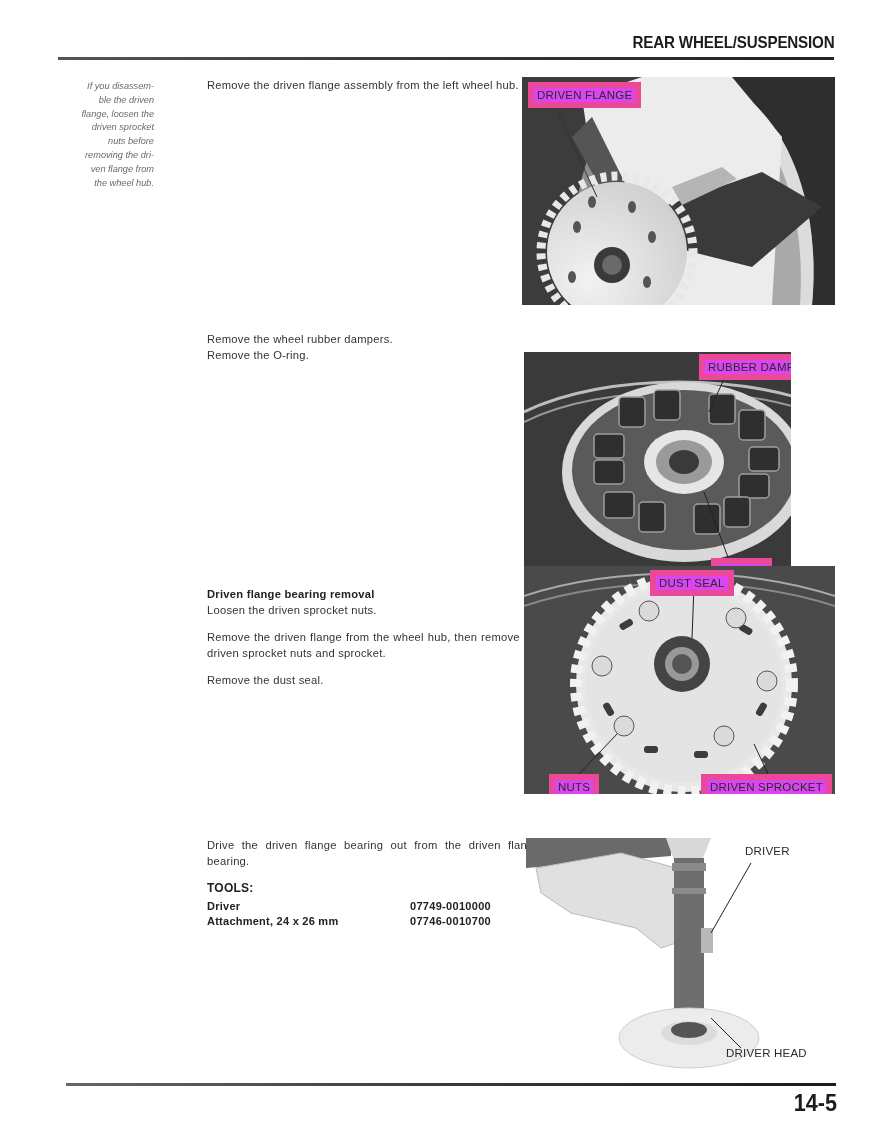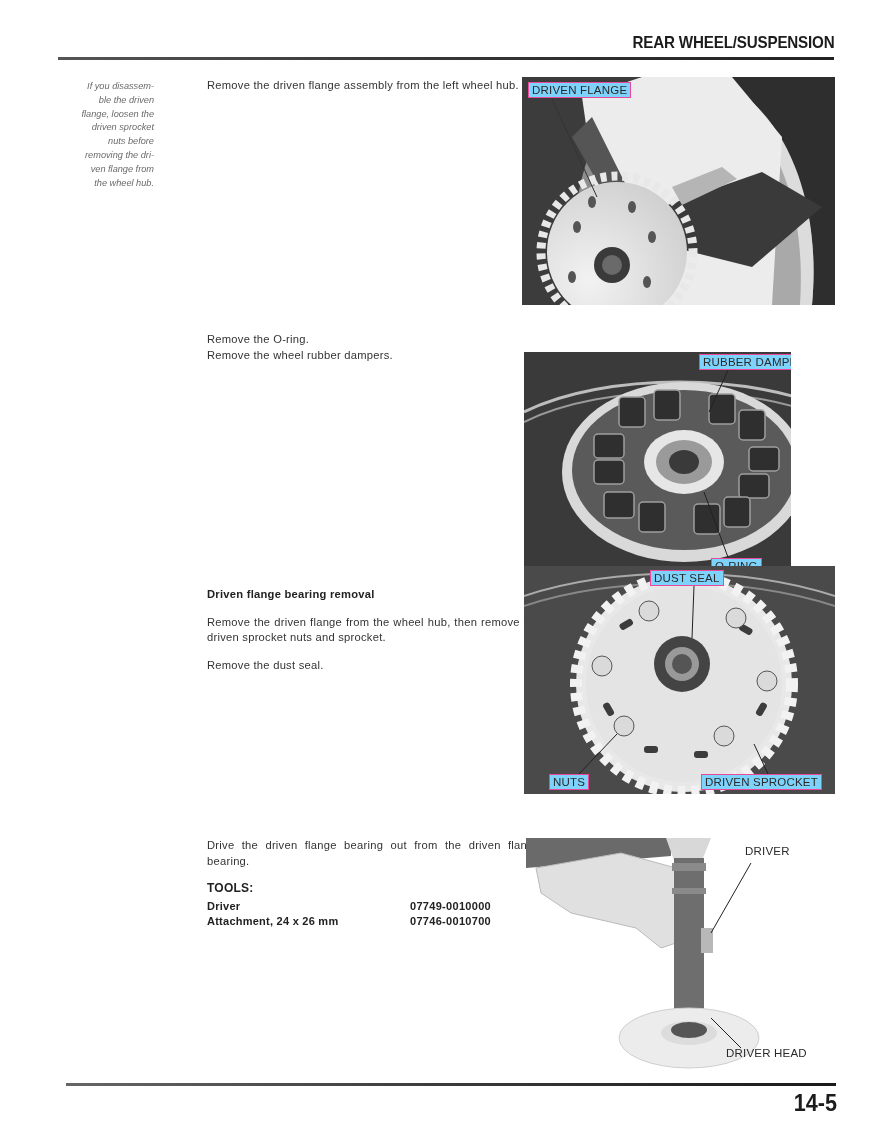--- a/index.html
+++ b/index.html
@@ -51,24 +51,24 @@
     .tools-row { display: flex; font-weight: bold; color: #222; font-size: 11px; line-height: 15.5px; }
     .tools-row .tname { width: 203px; }
     .tools-row .tnum { letter-spacing: 0.3px; }
 
     
     .photo {
       position: absolute; overflow: hidden;
     }
     .photo svg { display: block; }
     .callout {
-      position: absolute; background: #7dd3fc; color: #2a2a2a;
+      position: absolute; background: #d946ef; color: #2a2a2a;
       font-size: 11.5px; line-height: 13px; padding: 1px 3px 0 3px;
       letter-spacing: 0.2px; white-space: nowrap;
-      border: 1px solid #ec4899;
+      border: 6px solid #ec4899;
     }
     .callout.plain { background: transparent; border: none; }
   </style>
 </head>
 <body>
 
 <div class="header-title">REAR WHEEL/SUSPENSION</div>
 <div class="rule-top"></div>
 
 <div class="side-note">
@@ -116,22 +116,22 @@
         <ellipse cx="125" cy="205" rx="4" ry="6"></ellipse>
       <ellipse cx="55" cy="150" rx="4" ry="6"></ellipse>
         <ellipse cx="50" cy="200" rx="4" ry="6"></ellipse>
     </g>
     <line x1="30" y1="22" x2="75" y2="120" stroke="#333" stroke-width="1"></line>
   </svg>
   <div class="callout" style="left:6px; top:5px;">DRIVEN FLANGE</div>
 </div>
 
 <div class="text-block" style="top:332px;">
+  <div>Remove the wheel rubber dampers.</div>
   <div>Remove the O-ring.</div>
-  <div>Remove the wheel rubber dampers.</div>
 </div>
 
 <div class="photo" style="left:524px; top:352px; width:267px; height:226px;">
   <svg width="311" height="226" viewBox="0 0 311 226">
     <rect width="311" height="226" fill="#3a3a3a"></rect>
     <path d="M0,60 C80,20 230,20 311,60" stroke="#bdbdbd" stroke-width="3" fill="none"></path>
     <path d="M0,70 C80,30 230,30 311,70" stroke="#9a9a9a" stroke-width="2" fill="none"></path>
     <ellipse cx="160" cy="120" rx="122" ry="90" fill="#d9d9d9"></ellipse>
     <ellipse cx="160" cy="118" rx="112" ry="80" fill="#5a5a5a"></ellipse>
     <g fill="#2f2f2f" stroke="#9e9e9e" stroke-width="1.5">
@@ -153,20 +153,21 @@
     <ellipse cx="160" cy="110" rx="15" ry="12" fill="#3a3a3a"></ellipse>
     <line x1="205" y1="16" x2="185" y2="60" stroke="#222" stroke-width="1"></line>
     <line x1="205" y1="208" x2="180" y2="140" stroke="#222" stroke-width="1"></line>
   </svg>
   <div class="callout" style="left:175px; top:2px;">RUBBER DAMPERS</div>
   <div class="callout" style="left:187px; top:206px;">O-RING</div>
 </div>
 
 <div class="text-block" style="top:587px;">
   <div class="bold">Driven flange bearing removal</div>
+  <div>Loosen the driven sprocket nuts.</div>
   <div class="gap"></div>
   <div class="justify">Remove the driven flange from the wheel hub, then remove the driven sprocket nuts and sprocket.</div>
   <div class="gap"></div>
   <div>Remove the dust seal.</div>
 </div>
 
 <div class="photo" style="left:524px; top:566px; width:311px; height:228px;">
   <svg width="311" height="228" viewBox="0 0 311 228">
     <rect width="311" height="228" fill="#4a4a4a"></rect>
     <path d="M0,30 C90,0 220,0 311,30" stroke="#aaa" stroke-width="2" fill="none"></path>

